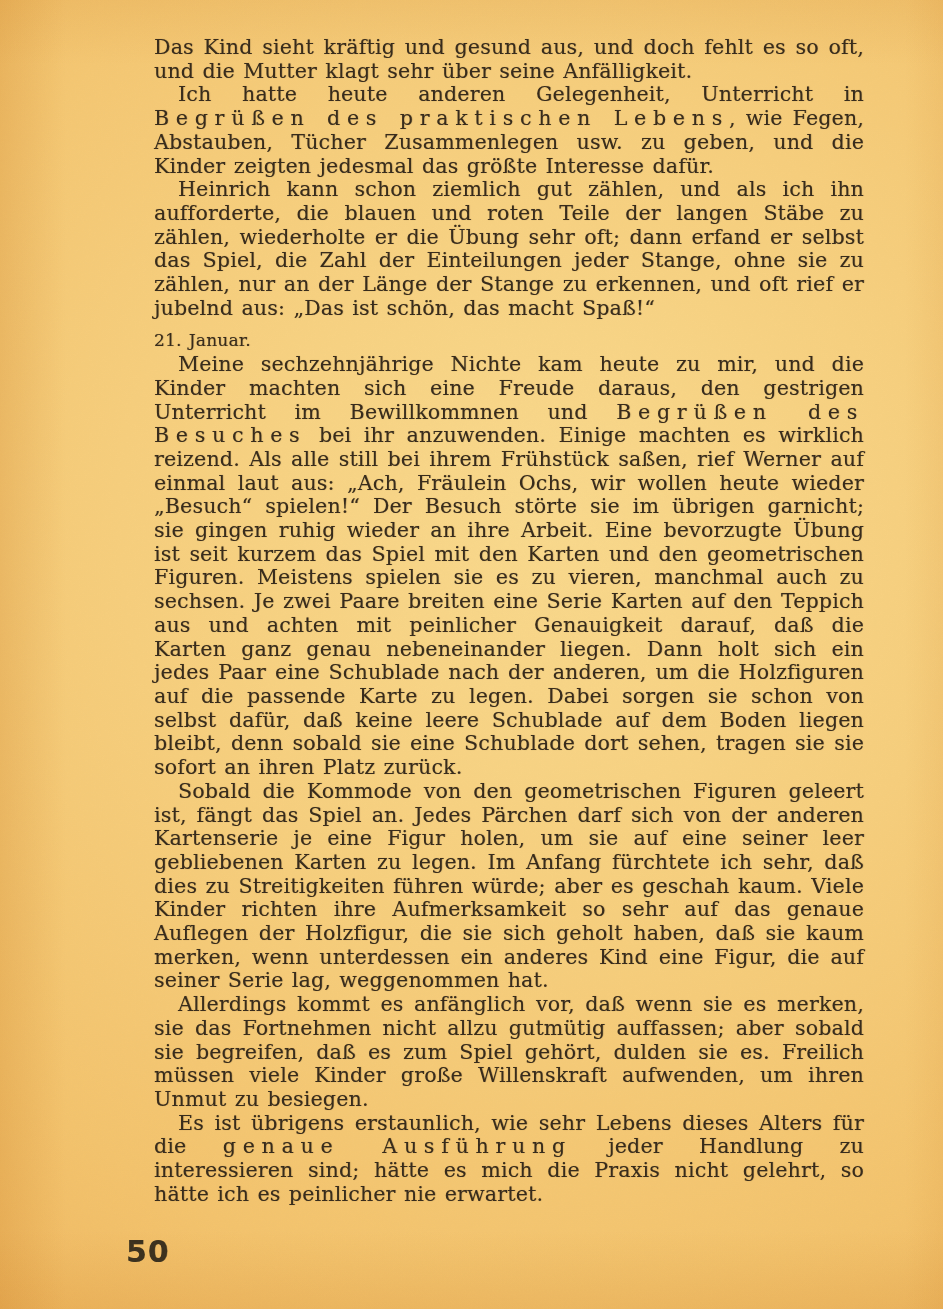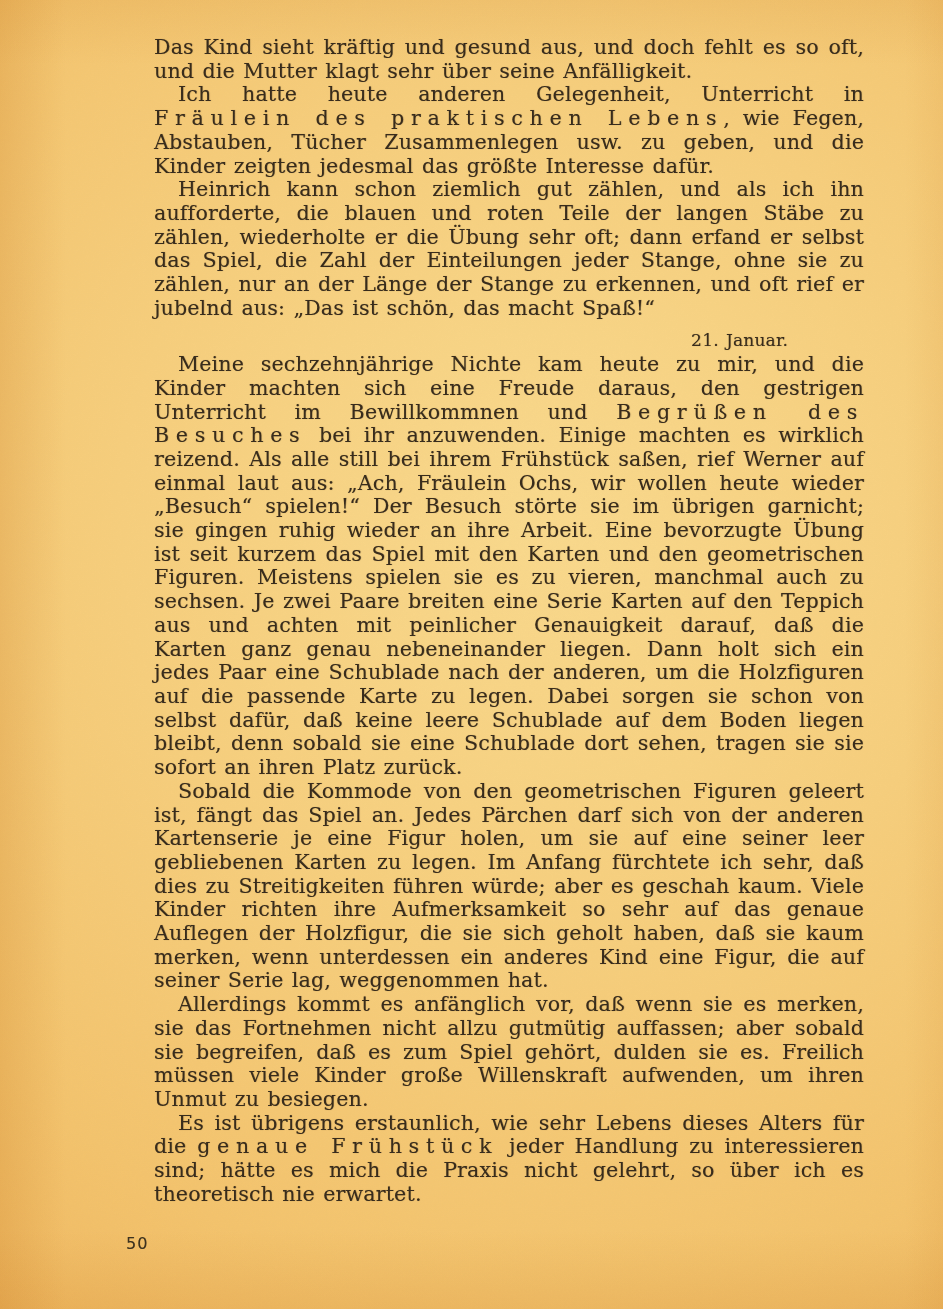--- a/index.html
+++ b/index.html
@@ -54,60 +54,59 @@
   }
   .para {
     margin: 0;
     text-indent: 24px;
   }
   .para.noindent { text-indent: 0; }
   .para.gap { }
   .spaced { letter-spacing: 0.33em; }
   .date-line {
     margin-top: 9px;
-    text-align: right;
     padding-right: 76px;
     font-size: 17px;
     text-indent: 0;
   }
   .page-number {
     position: absolute;
     left: 126px;
     top: 1234px;
     font-family: "DejaVu Sans", "Liberation Sans", sans-serif;
-    font-size: 16px;
-    font-weight: 400;
+    font-size: 30px;
+    font-weight: 700;
     letter-spacing: 1px;
     color: #392f1d;
     text-shadow: 0.3px 0.3px 0.6px rgba(58,44,24,0.4);
   }
 </style>
 </head>
 <body>
 
 <div class="scan">
   <div class="edges"></div>
 
   <div class="text-block">
 
     <p class="para noindent"><span>Das Kind sieht kräftig und gesund aus, und doch fehlt es so oft, und die Mutter klagt sehr über seine Anfälligkeit.</span></p>
 
-    <p class="para"><span>Ich hatte heute anderen Gelegenheit, Unterricht in </span><span class="spaced">Fräulein des praktischen Lebens</span><span>, wie Fegen, Abstauben, Tücher Zusammenlegen usw. zu geben, und die Kinder zeigten jedesmal das größte Interesse dafür.</span></p>
+    <p class="para"><span>Ich hatte heute anderen Gelegenheit, Unterricht in </span><span class="spaced">Begrüßen des praktischen Lebens</span><span>, wie Fegen, Abstauben, Tücher Zusammenlegen usw. zu geben, und die Kinder zeigten jedesmal das größte Interesse dafür.</span></p>
 
     <p class="para"><span>Heinrich kann schon ziemlich gut zählen, und als ich ihn aufforderte, die blauen und roten Teile der langen Stäbe zu zählen, wiederholte er die Übung sehr oft; dann erfand er selbst das Spiel, die Zahl der Einteilungen jeder Stange, ohne sie zu zählen, nur an der Länge der Stange zu erkennen, und oft rief er jubelnd aus: „Das ist schön, das macht Spaß!“</span></p>
 
     <div class="date-line"><span>21. Januar.</span></div>
 
     <p class="para"><span>Meine sechzehnjährige Nichte kam heute zu mir, und die Kinder machten sich eine Freude daraus, den gestrigen Unterricht im Bewillkommnen und </span><span class="spaced">Begrüßen des Besuches</span><span> bei ihr anzuwenden.  Einige machten es wirklich reizend.  Als alle still bei ihrem Frühstück saßen, rief Werner auf einmal laut aus: „Ach, Fräulein Ochs, wir wollen heute wieder „Besuch“ spielen!“ Der Besuch störte sie im übrigen garnicht; sie gingen ruhig wieder an ihre Arbeit.  Eine bevorzugte Übung ist seit kurzem das Spiel mit den Karten und den geometrischen Figuren. Meistens spielen sie es zu vieren, manchmal auch zu sechsen. Je zwei Paare breiten eine Serie Karten auf den Teppich aus und achten mit peinlicher Genauigkeit darauf, daß die Karten ganz genau nebeneinander liegen.  Dann holt sich ein jedes Paar eine Schublade nach der anderen, um die Holzfiguren auf die passende Karte zu legen.  Dabei sorgen sie schon von selbst dafür, daß keine leere Schublade auf dem Boden liegen bleibt, denn sobald sie eine Schublade dort sehen, tragen sie sie sofort an ihren Platz zurück.</span></p>
 
     <p class="para gap"><span>Sobald die Kommode von den geometrischen Figuren geleert ist, fängt das Spiel an.  Jedes Pärchen darf sich von der anderen Kartenserie je eine Figur holen, um sie auf eine seiner leer gebliebenen Karten zu legen.  Im Anfang fürchtete ich sehr, daß dies zu Streitigkeiten führen würde; aber es geschah kaum.  Viele Kinder richten ihre Aufmerksamkeit so sehr auf das genaue Auflegen der Holzfigur, die sie sich geholt haben, daß sie kaum merken, wenn unterdessen ein anderes Kind eine Figur, die auf seiner Serie lag, weggenommen hat.</span></p>
 
     <p class="para gap"><span>Allerdings kommt es anfänglich vor, daß wenn sie es merken, sie das Fortnehmen nicht allzu gutmütig auffassen; aber sobald sie begreifen,  daß es zum Spiel gehört,  dulden sie es.  Freilich müssen viele Kinder große Willenskraft aufwenden, um ihren Unmut zu besiegen.</span></p>
 
-    <p class="para gap"><span>Es ist übrigens erstaunlich, wie sehr Lebens dieses Alters für die </span><span class="spaced">genaue Frühstück</span><span> jeder Handlung zu interessieren sind; hätte es mich die Praxis nicht gelehrt, so über ich es theoretisch nie erwartet.</span></p>
+    <p class="para gap"><span>Es ist übrigens erstaunlich, wie sehr Lebens dieses Alters für die </span><span class="spaced">genaue Ausführung</span><span> jeder Handlung zu interessieren sind; hätte es mich die Praxis nicht gelehrt, so hätte ich es peinlicher nie erwartet.</span></p>
 
   </div>
 
   <div class="page-number">50</div>
 
   <svg class="grain" width="943" height="1309" xmlns="http://www.w3.org/2000/svg">
     <filter id="paperNoise">
       <feTurbulence type="fractalNoise" baseFrequency="0.55" numOctaves="2" seed="7" stitchTiles="stitch"></feTurbulence>
       <feColorMatrix type="matrix" values="0 0 0 0 0.86  0 0 0 0 0.66  0 0 0 0 0.33  0 0 0 0.07 0"></feColorMatrix>
     </filter>

